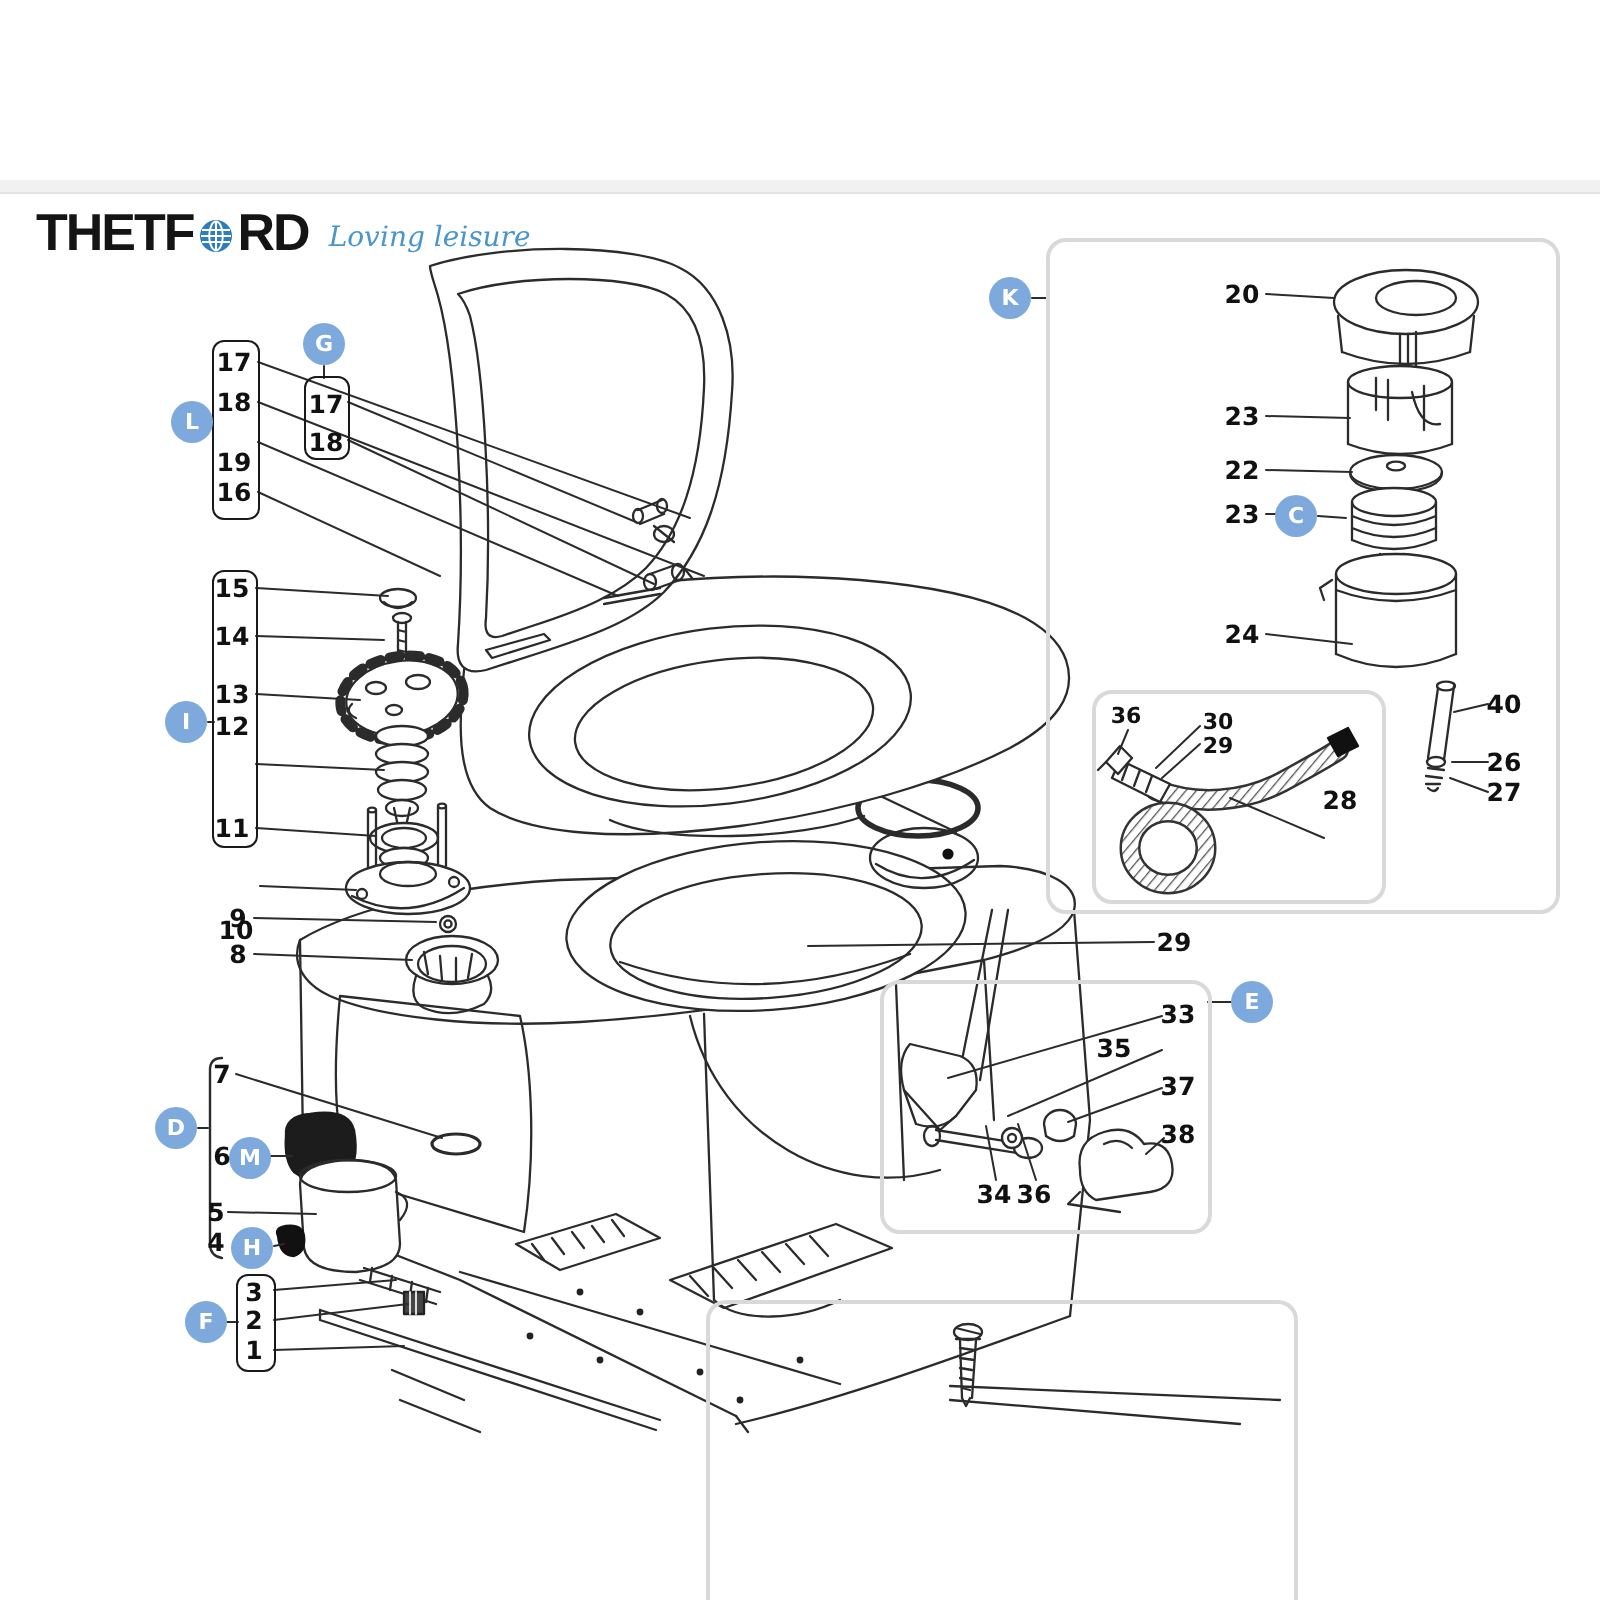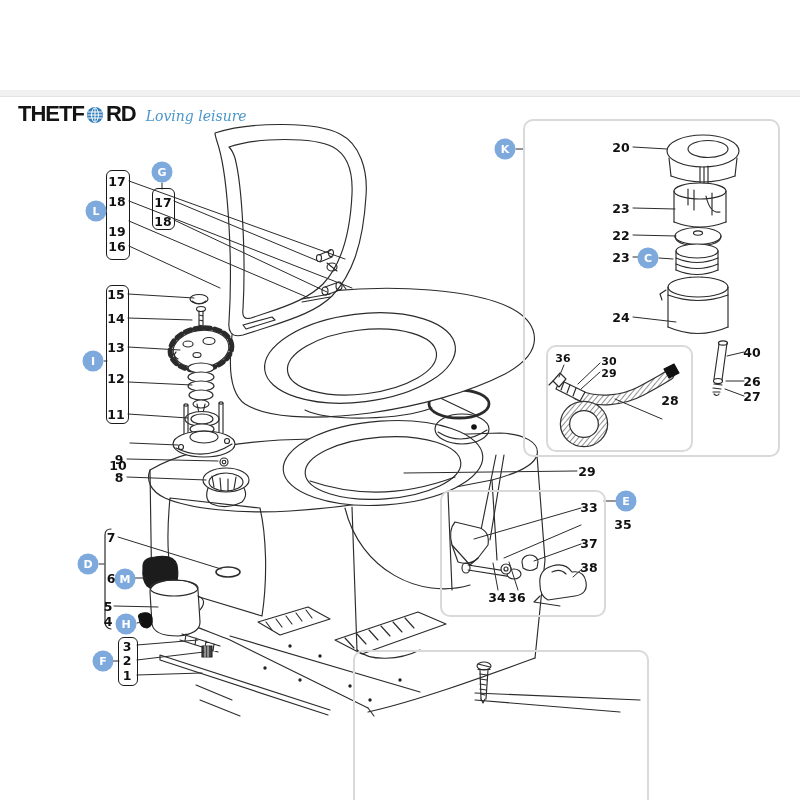--- a/index.html
+++ b/index.html
@@ -1,20 +1,20 @@
 <!DOCTYPE html>
 <html><head>
 <meta charset="utf-8">
 <style>
   html,body{margin:0;padding:0;background:#fff;}
   .page{position:relative;width:800px;height:800px;background:#fff;overflow:hidden;
         font-family:"DejaVu Sans","Liberation Sans",sans-serif;}
   .gray-band{position:absolute;left:0;top:90px;width:800px;height:6px;background:#f1f1f1;border-bottom:1px solid #e3e3e3;}
   .logo{position:absolute;left:18px;top:101px;display:flex;align-items:center;gap:2px;}
-  .logo .word{font-family:"Liberation Sans",sans-serif;font-weight:bold;font-size:22px;letter-spacing:-1px;color:#141414;}
+  .logo .word{font-family:"Liberation Sans",sans-serif;font-weight:bold;font-size:26px;letter-spacing:-1px;color:#141414;}
   .logo .globe{display:inline-block;width:16px;height:16px;margin:0 1px;position:relative;top:1px;}
   .tagline{font-family:"DejaVu Serif","Liberation Serif",serif;font-style:italic;font-size:14px;color:#4a96cc;margin-left:8px;position:relative;top:2px;}
   .badge{position:absolute;width:21px;height:21px;border-radius:50%;background:#7da9dd;color:#fff;
          font-size:11px;font-weight:bold;display:flex;align-items:center;justify-content:center;
          transform:translate(-50%,-50%);z-index:6;}
   .num{position:absolute;transform:translate(-50%,-50%);font-size:12.5px;font-weight:bold;color:#111;z-index:6;white-space:nowrap;}
   .num.small{font-size:11px;}
   .pbox{position:absolute;border:1.6px solid #1a1a1a;border-radius:6px;background:transparent;z-index:5;}
   .ibox{position:absolute;border:2px solid #d9d9d9;border-radius:10px;background:transparent;z-index:4;}
   .ibox.noborder-bottom{border-bottom:none;border-bottom-left-radius:0;border-bottom-right-radius:0;}
@@ -307,21 +307,21 @@
   <div class="num" style="left:117px;top:201px;">18</div>
   <div class="num" style="left:117px;top:221px;margin-top:10px;">19</div>
   <div class="num" style="left:117px;top:246px;">16</div>
 
   <div class="num" style="left:163px;top:202px;">17</div>
   <div class="num" style="left:163px;top:221px;">18</div>
 
   <div class="num" style="left:116px;top:294px;">15</div>
   <div class="num" style="left:116px;top:318px;">14</div>
   <div class="num" style="left:116px;top:347px;">13</div>
-  <div class="num" style="left:116px;top:378px;">12</div>
+  <div class="num" style="left:116px;top:363px;">12</div>
   <div class="num" style="left:116px;top:414px;">11</div>
 
   <div class="num" style="left:118px;top:443px;margin-top:22px;">10</div>
   <div class="num" style="left:119px;top:459px;">9</div>
   <div class="num" style="left:119px;top:477px;">8</div>
   <div class="num" style="left:111px;top:537px;">7</div>
   <div class="num" style="left:111px;top:578px;">6</div>
   <div class="num" style="left:108px;top:606px;">5</div>
   <div class="num" style="left:108px;top:621px;">4</div>
 
@@ -339,19 +339,19 @@
   <div class="num" style="left:752px;top:396px;">27</div>
 
   <div class="num small" style="left:563px;top:358px;">36</div>
   <div class="num small" style="left:609px;top:361px;">30</div>
   <div class="num small" style="left:609px;top:373px;">29</div>
   <div class="num" style="left:670px;top:400px;">28</div>
 
   <div class="num" style="left:587px;top:471px;">29</div>
 
   <div class="num" style="left:589px;top:507px;">33</div>
-  <div class="num" style="left:623px;top:524px;">35</div>
+  <div class="num" style="left:557px;top:524px;">35</div>
   <div class="num" style="left:589px;top:543px;">37</div>
   <div class="num" style="left:589px;top:567px;">38</div>
   <div class="num" style="left:497px;top:597px;">34</div>
   <div class="num" style="left:517px;top:597px;">36</div>
 
 </div>
 
 </body></html>

